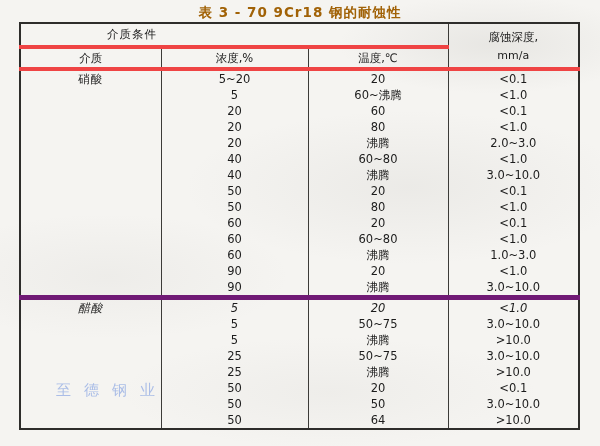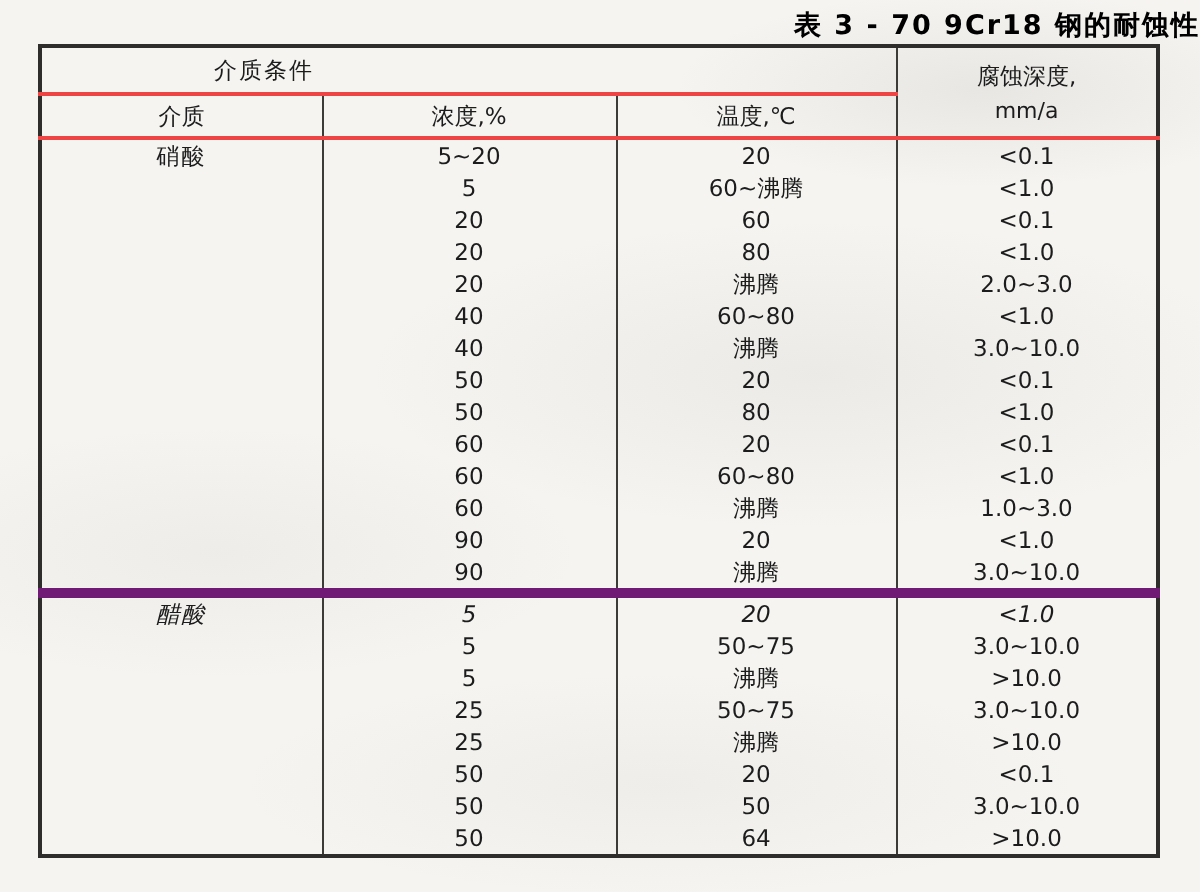--- a/index.html
+++ b/index.html
@@ -12,25 +12,25 @@
     background:
       radial-gradient(ellipse 220px 70px at 82% 10%, rgba(150,148,142,0.14), transparent 70%),
       radial-gradient(ellipse 320px 110px at 68% 42%, rgba(150,148,142,0.10), transparent 70%),
       radial-gradient(ellipse 260px 90px at 18% 62%, rgba(150,148,142,0.08), transparent 70%),
       radial-gradient(ellipse 300px 80px at 55% 88%, rgba(150,148,142,0.07), transparent 70%),
       #f5f4f1;
   }
   .page-title {
     position:absolute;
     top:4px; left:0; width:100%;
-    text-align:right;
+    text-align:center;
     font-size:13.5px;
     font-weight:bold;
     letter-spacing:1px;
-    color:#000000;
+    color:#a16207;
   }
   table.corrosion {
     position:absolute;
     left:19px; top:22px;
     width:559px;
     border-collapse:collapse;
     table-layout:fixed;
     border:2px solid #2e2d2b;
     background:transparent;
   }
@@ -38,21 +38,21 @@
     border-left:1px solid #3c3b38;
     border-right:1px solid #3c3b38;
     font-size:11.5px;
     font-weight:normal;
     text-align:center;
     color:#1c1c1c;
     padding:0;
     overflow:hidden;
     white-space:nowrap;
   }
-  thead th { border-bottom:2px solid #ef4444; }
+  thead th { border-bottom:4px solid #ef4444; }
   thead tr.hrow1 th { height:24px; }
   thead tr.hrow2 th { height:22px; }
   th.group-cell {
     text-align:left;
     padding-left:86px;
     letter-spacing:1px;
   }
   th.depth-cell { line-height:1.55; vertical-align:middle; }
   th.depth-cell .l1 { display:block; margin-top:2px; }
   th.depth-cell .l2 { display:block; font-size:11px; }
@@ -226,13 +226,14 @@
       </tr>
       <tr>
         <td>50</td>
         <td>64</td>
         <td>&gt;10.0</td>
       </tr>
     </tbody>
   </table>
 
 <div class="watermark" style="color: rgb(163, 184, 230);">
+  <div class="wm-company">至德钢业</div>
 </div>
 
 </body></html>

